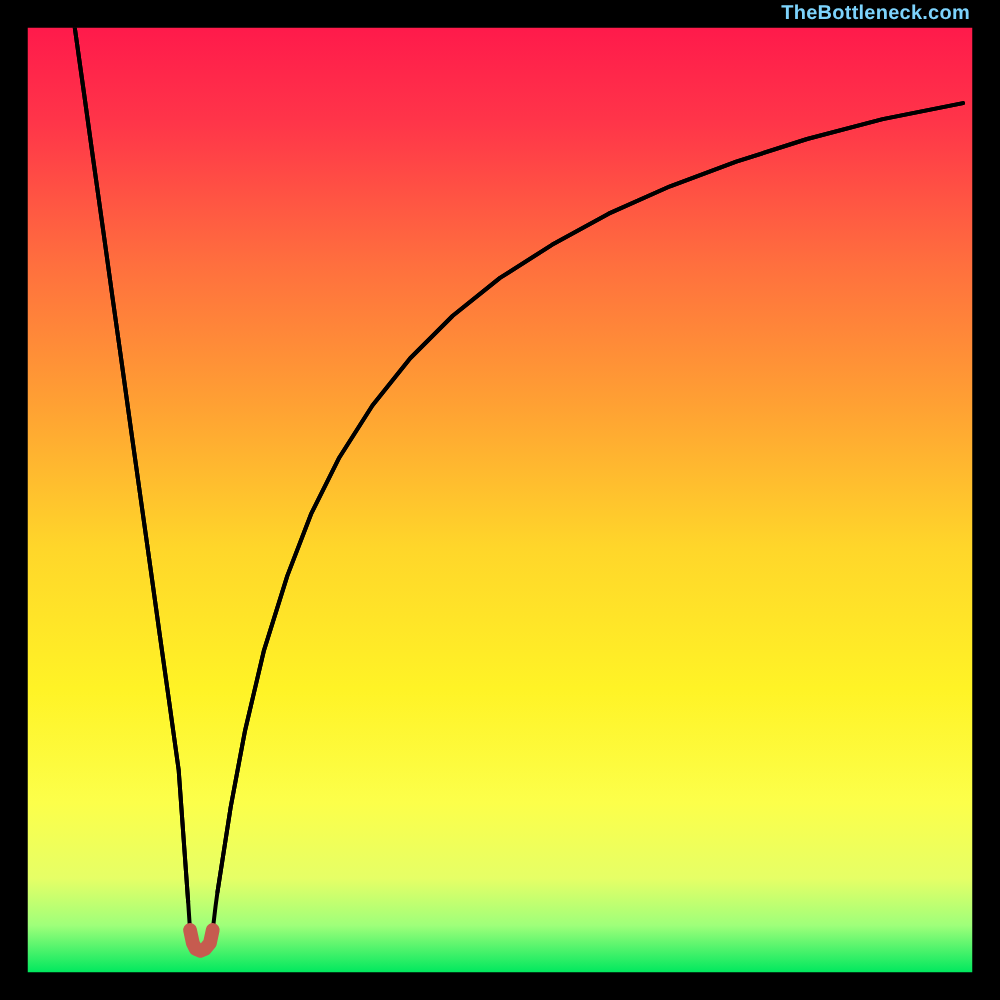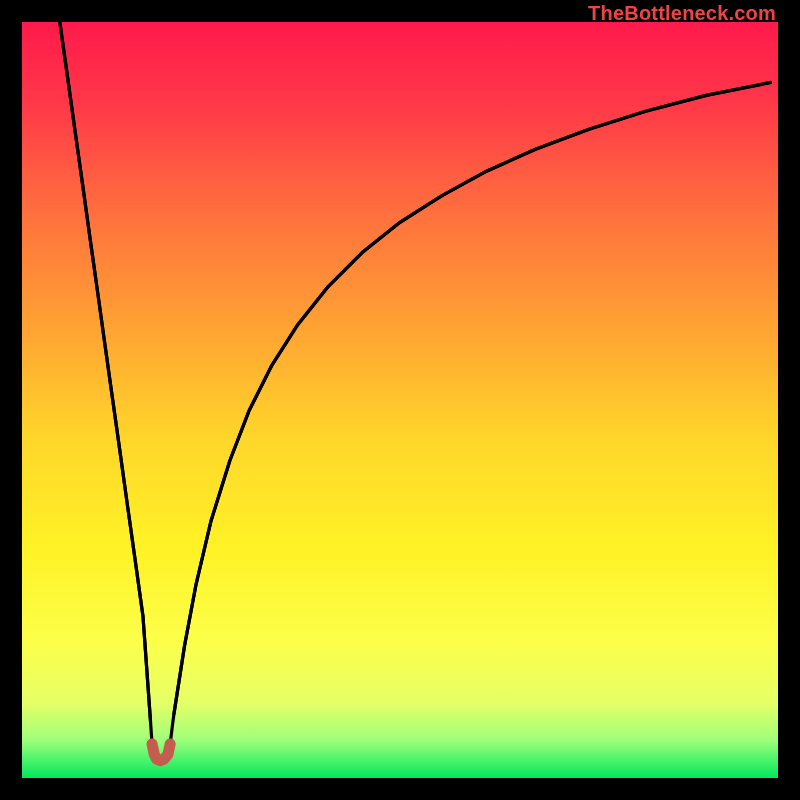--- a/index.html
+++ b/index.html
@@ -23,23 +23,23 @@
     left: 0;
     top: 0;
     width: 756px;
     height: 756px;
   }
   .watermark {
     position: absolute;
     top: 2px;
     right: 24px;
     font-family: Arial, Helvetica, sans-serif;
-    font-size: 20px;
+    font-size: 16px;
     font-weight: 600;
-    color: #ef4444;
+    color: #7dd3fc;
     letter-spacing: 0.2px;
     pointer-events: none;
   }
 </style>
 </head>
 <body>
 
 <div class="frame">
   <svg class="plot" viewBox="0 0 756 756" preserveAspectRatio="none">
     <defs>

